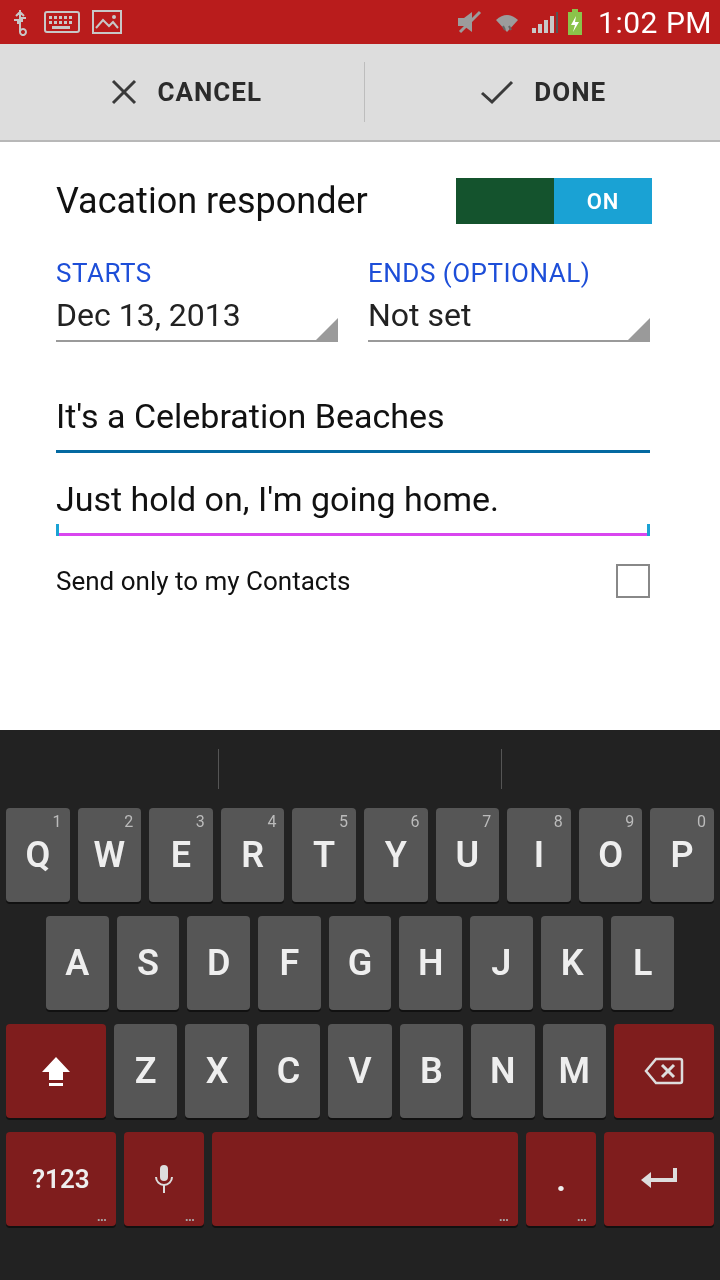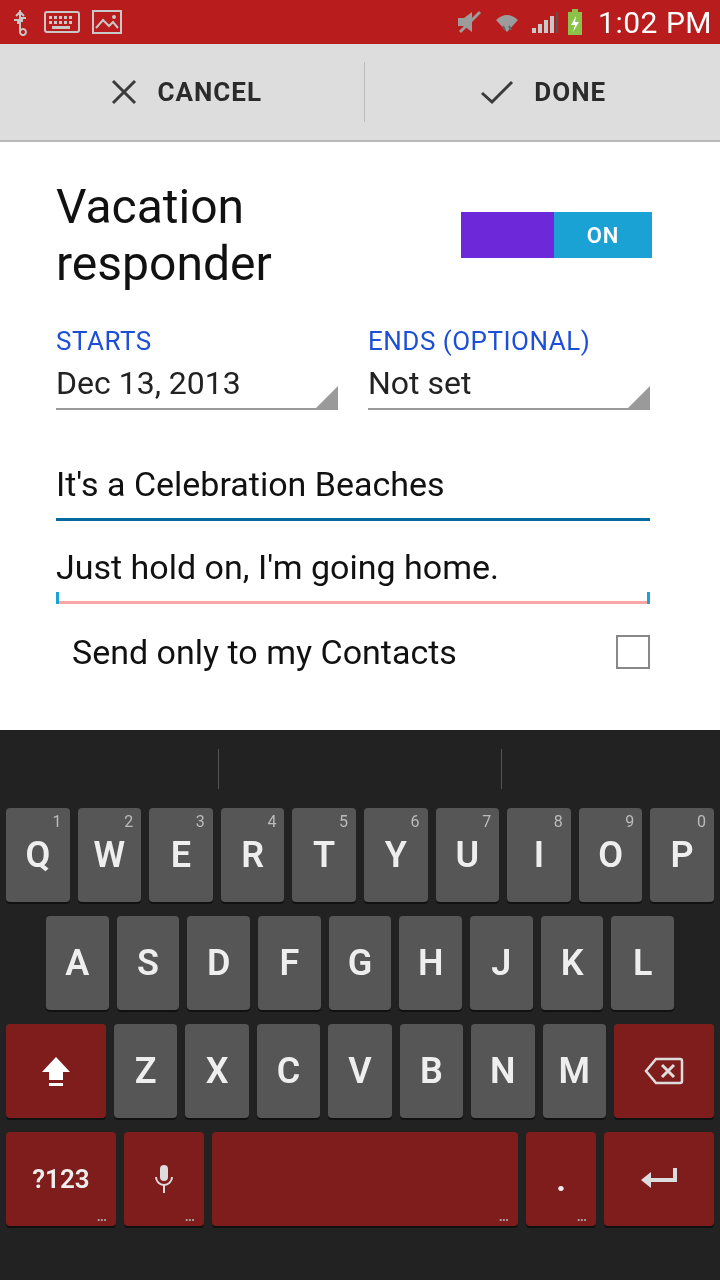--- a/index.html
+++ b/index.html
@@ -55,28 +55,29 @@
     height: 588px;
     overflow: hidden;
   }
   .row-toggle {
     display: flex;
     align-items: center;
     margin-bottom: 34px;
     padding-right: 28px;
   }
   .row-toggle .title {
-    font-size: 48px;
+    font-size: 36px;
     color: #111;
+    text-align: right;
   }
   .switch {
     margin-left: auto;
     width: 196px;
     height: 46px;
-    background: #6d28d9;
+    background: #14532d;
     position: relative;
   }
   .switch-thumb {
     position: absolute;
     right: 0; top: 0;
     width: 98px;
     height: 46px;
     background: #1aa2d4;
     color: #fff;
     font-size: 22px;
@@ -106,41 +107,41 @@
   }
 
   .text-input {
     font-size: 34px;
     color: #111;
     padding: 26px 0 14px 0;
     border-bottom: 3px solid #0369a1;
     margin-right: 30px;
   }
   .text-input.focused {
-    border-bottom: 3px solid #fca5a5;
+    border-bottom: 3px solid #d946ef;
     position: relative;
   }
   .text-input.focused::before,
   .text-input.focused::after {
     content: '';
     position: absolute;
     bottom: -3px;
     width: 3px;
     height: 12px;
     background: #1aa2d4;
   }
   .text-input.focused::before { left: 0; }
   .text-input.focused::after  { right: 0; }
 
   .check-row {
     display: flex;
     align-items: center;
     padding: 28px 30px 22px 0;
   }
-  .check-row .label { font-size: 34px; color: #111; margin-left: 16px; }
+  .check-row .label { font-size: 26px; color: #111; }
   .checkbox {
     margin-left: auto;
     width: 34px; height: 34px;
     border: 2px solid #888;
   }
 
   
   .keyboard {
     position: absolute;
     left: 0; right: 0; bottom: 0;

